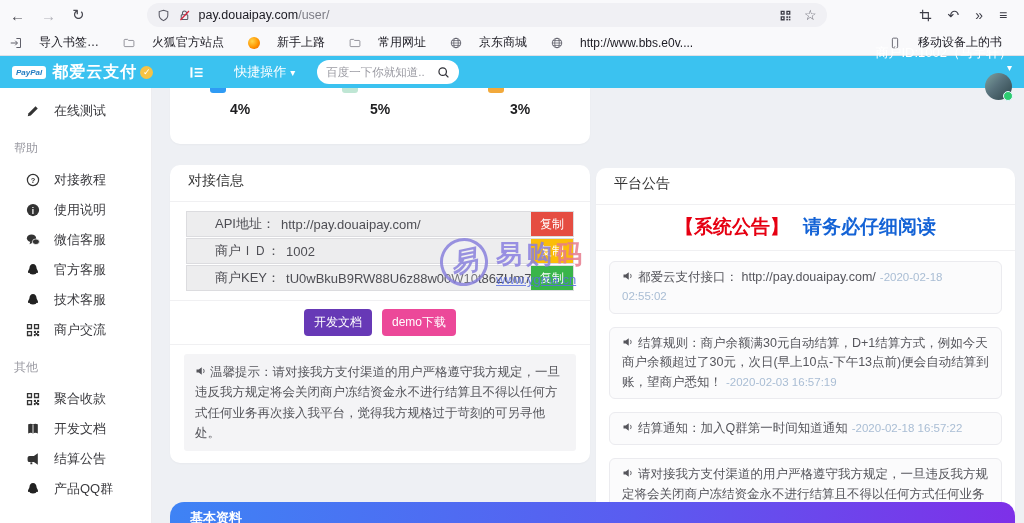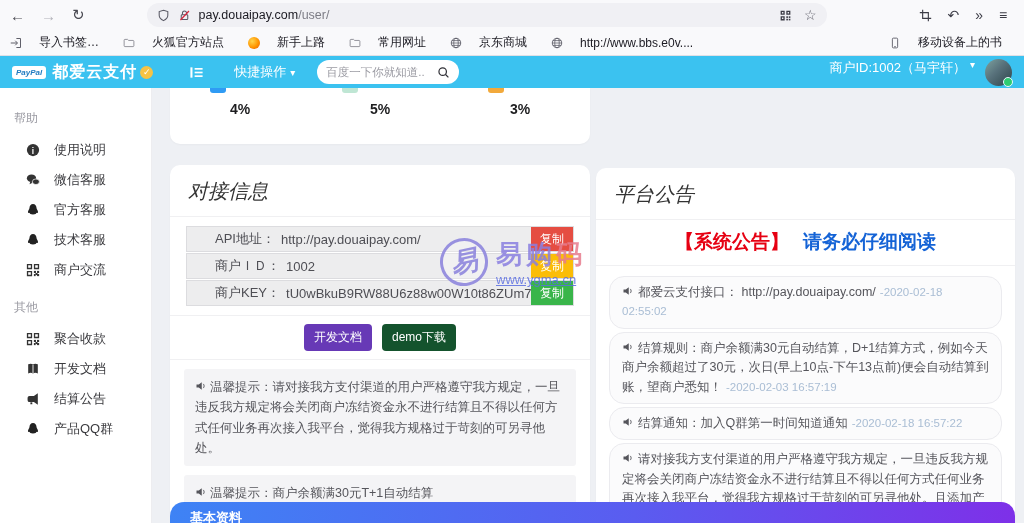--- a/index.html
+++ b/index.html
@@ -38,21 +38,21 @@
   .check-badge { width:13px; height:13px; border-radius:50%; background:#f6c344; color:#fff;
                  font-size:9px; line-height:13px; text-align:center; margin-left:3px; display:inline-block; }
   .hd-menu { margin-left:36px; cursor:pointer; display:flex; align-items:center; }
   .hd-quick { margin-left:30px; font-size:13px; cursor:pointer; }
   .caret { font-size:10px; margin-left:4px; }
   .hd-search { margin-left:22px; width:142px; height:24px; background:#fff; border-radius:12px;
                display:flex; align-items:center; padding:0 9px; }
   .hd-search input { border:none; outline:none; flex:1; font-size:11.5px; color:#333; background:transparent;
                      font-family:inherit; width:100px; }
   .hd-search input::placeholder { color:#9a9aa2; }
-  .hd-right { margin-left:auto; display:flex; align-items:flex-start; font-size:13px; }
+  .hd-right { margin-left:auto; display:flex; align-items:flex-end; font-size:13px;flex-direction:column; }
   .avatar { width:27px; height:27px; border-radius:50%; margin-left:10px; position:relative; flex:none;
             background:linear-gradient(135deg,#7fa3a0 0%,#57707a 45%,#2d4449 100%); }
   .avatar::after { content:""; position:absolute; right:-1px; bottom:-1px; width:8px; height:8px;
                    border-radius:50%; background:#2ecc71; border:1.5px solid #e8f7ff; }
 
   
   .layout { display:flex; height:435px; }
   .sidebar { width:152px; background:#fff; border-right:1px solid #ededf0; padding-top:8px; flex:none; }
   .sb-item { height:30px; display:flex; align-items:center; padding-left:26px; font-size:13px;
              color:#3a3a3e; cursor:pointer; }
@@ -65,48 +65,48 @@
   .card { background:#fff; border-radius:10px; box-shadow:0 1px 2px rgba(0,0,0,.03); }
 
   
   .rates-card { border-radius:0 0 10px 10px; height:56px; position:relative; }
   .rate-chip { position:absolute; top:0; height:5px; width:16px; border-radius:0 0 3px 3px; }
   .rate-vals { display:flex; padding-top:13px; }
   .rate-vals div { flex:1; text-align:center; font-size:14px; font-weight:bold; color:#1d1d1f; }
 
   
   .conn-card { margin-top:21px; overflow:hidden; }
-  .card-title { font-size:20px; color:#333; padding:13px 18px 11px; border-bottom:1px solid #f0f0f2;font-style:italic; }
+  .card-title { font-size:14px; color:#333; padding:7px 18px 11px; border-bottom:1px solid #f0f0f2; }
   .conn-rows { padding:9px 16px 0; }
   .conn-row { display:flex; align-items:stretch; background:#ededee; border:1px solid #dcdcdf;
               margin-bottom:1px; height:26px; }
   .conn-row .txt { flex:1; display:flex; align-items:center; padding-left:28px; font-size:13px;
                    color:#4e4e54; overflow:hidden; white-space:nowrap; }
   .conn-row .txt .val { margin-left:6px; }
   .copy-btn { width:42px; color:#fff; font-size:12px; border:none; cursor:pointer;
               display:flex; align-items:center; justify-content:center; font-family:inherit; }
   .copy-red { background:#e54d42; } .copy-yellow { background:#fbbd08; } .copy-green { background:#39b54a; }
   .conn-btns { display:flex; justify-content:center; gap:10px; padding:8px 0;
                border-top:1px solid #f0f0f2; border-bottom:1px solid #f0f0f2; margin-top:9px; }
   .act-btn { border:none; color:#fff; font-size:12px; padding:5px 10px; border-radius:4px;
              cursor:pointer; font-family:inherit; }
-  .btn-purple { background:#6739b6; } .btn-green { background:#14532d; }
+  .btn-purple { background:#6739b6; } .btn-green { background:#ec4899; }
   .notice-box { background:#f4f4f6; border-radius:3px; margin:9px 14px 0; padding:8px 11px;
                 font-size:12.5px; color:#55555b; line-height:1.62; }
   .notice-box:last-child { margin-bottom:12px; }
   .notice-box svg { vertical-align:-1px; margin-right:3px; }
 
   
   .ann-card { margin-top:80px; overflow:hidden; }
   .ann-headline { text-align:center; font-size:19px; font-weight:800; padding:9px 0 10px;
                   border-bottom:1px solid #f0f0f2; }
   .ann-headline .red { color:#e60012; } .ann-headline .blue { color:#1463d6; margin-left:14px; }
   .ann-items { padding:10px 13px 4px; }
-  .ann-item { background:#fbfbfc; border:1px solid #ebebef; border-radius:15px; padding:6px 12px;
-              font-size:12.5px; color:#55555b; line-height:1.55; margin-bottom:3px; }
+  .ann-item { background:#fbfbfc; border:1px solid #ebebef; border-radius:6px; padding:6px 12px;
+              font-size:12.5px; color:#55555b; line-height:1.55; margin-bottom:13px; }
   .ann-item svg { vertical-align:-1px; margin-right:4px; }
   .ann-time { color:#a9bdd4; font-size:11.5px; margin-left:4px; }
 
   
   .bottom-bar { position:absolute; top:414px; left:18px; width:845px; height:60px;
                 border-radius:14px 14px 0 0;
                 background:linear-gradient(90deg,#3e83f5 0%,#5a5cf0 55%,#7e30e8 100%);
                 color:#fff; padding:6px 0 0 20px; }
   .bottom-bar .tab { font-size:13px; font-weight:bold; display:inline-block; }
 
@@ -309,21 +309,33 @@
     <span class="hd-right">
       <span>商户ID:1002（马宇轩）</span>
       <span class="caret">▾</span>
       <span class="avatar"></span>
     </span>
   </div>
 
   <div class="layout">
 
     <div class="sidebar">
+      <div class="sb-item">
+        <svg class="ic" width="14" height="14">
+            <use href="#i-pencil"></use>
+          </svg>
+        <span>在线测试</span>
+      </div>
       <div class="sb-label">帮助</div>
+      <div class="sb-item">
+        <svg class="ic" width="14" height="14">
+            <use href="#i-question"></use>
+          </svg>
+        <span>对接教程</span>
+      </div>
       <div class="sb-item">
         <svg class="ic" width="14" height="14">
             <use href="#i-info"></use>
           </svg>
         <span>使用说明</span>
       </div>
       <div class="sb-item">
         <svg class="ic" width="14" height="14">
             <use href="#i-wechat"></use>
           </svg>
@@ -416,25 +428,20 @@
             </div>
             <div class="conn-btns">
               <button class="act-btn btn-purple">开发文档</button>
               <button class="act-btn btn-green">demo下载</button>
             </div>
             <div class="notice-box">
               <svg class="ic" width="12" height="12">
                   <use href="#i-speaker"></use>
                 </svg><span>温馨提示：请对接我方支付渠道的用户严格遵守我方规定，一旦违反我方规定将会关闭商户冻结资金永不进行结算且不得以任何方式任何业务再次接入我平台，觉得我方规格过于苛刻的可另寻他处。</span>
             </div>
-            <div class="notice-box">
-              <svg class="ic" width="12" height="12">
-                  <use href="#i-speaker"></use>
-                </svg><span>温馨提示：商户余额满30元T+1自动结算</span>
-            </div>
           </div>
         </div>
 
         <div class="col-r">
           <div class="card ann-card">
             <div class="card-title">平台公告</div>
             <div class="ann-headline">
               <span class="red">【系统公告】</span><span class="blue">请务必仔细阅读</span>
             </div>
             <div class="ann-items">

